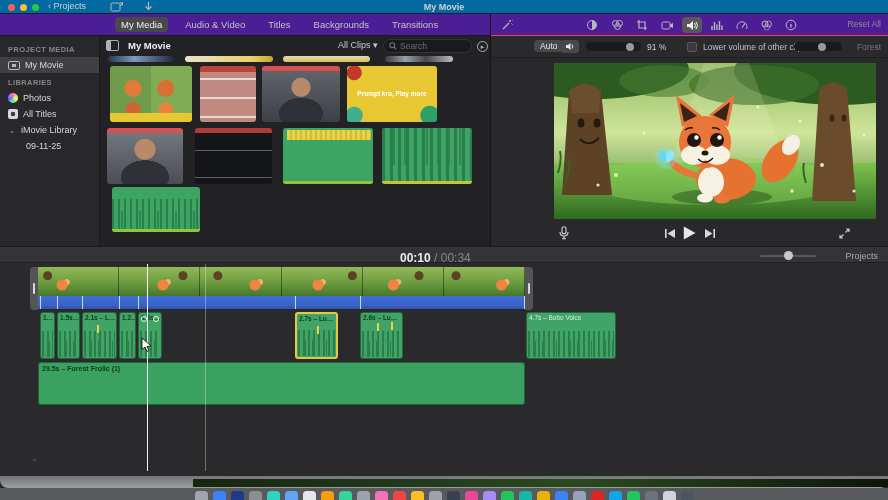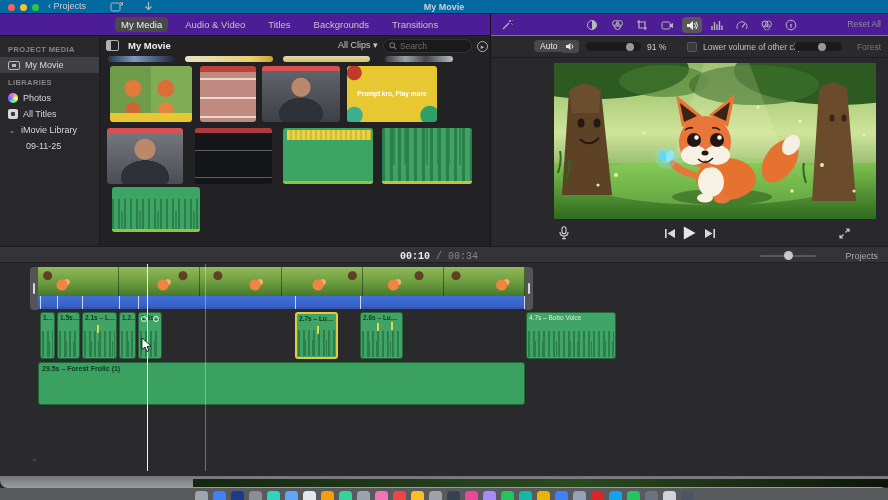--- a/index.html
+++ b/index.html
@@ -89,21 +89,21 @@
 
   
   .preview { position:absolute; left:63px; top:49px; width:322px; height:156px; border-radius:2px;
              overflow:hidden; background:#000; }
   .transport { position:absolute; left:0; top:208px; width:398px; height:24px; }
   .tr-ico { position:absolute; top:4px; }
 
   
   .tl-toolbar { position:absolute; left:0; top:246px; width:888px; height:17px; background:#343436;
                 border-top:1px solid #1b1b1d; border-bottom:1px solid #202022; }
-  .timecode { position:absolute; left:400px; top:3.5px; font-size:10px;font-family:Liberation Mono, monospace; }
+  .timecode { position:absolute; left:400px; top:3.5px; font-size:12px; }
   .timecode .cur{ color:#ececef; font-weight:bold;} .timecode .tot{ color:#86868b; }
   .zoom-track { position:absolute; right:72px; top:8px; width:56px; height:2px; background:#58585c; border-radius:1px;}
   .zoom-knob { position:absolute; right:95px; top:4px; width:9px; height:9px; border-radius:50%; background:#c8c8cc; }
   .settings-lbl { position:absolute; right:10px; top:3.5px; font-size:9px; color:#aaaaaf; }
 
   
   .timeline { position:absolute; left:0; top:263px; width:888px; height:213px; background:#2a2a2c; }
   .trim { position:absolute; top:4px; width:8px; height:43px; background:#545457; }
   .trim:after { content:""; position:absolute; left:3px; top:16px; width:1.5px; height:11px; background:#d8d8dc; border-radius:1px;}
   .filmstrip { position:absolute; left:38px; top:4px; width:487px; height:29px; display:flex; overflow:hidden; }

